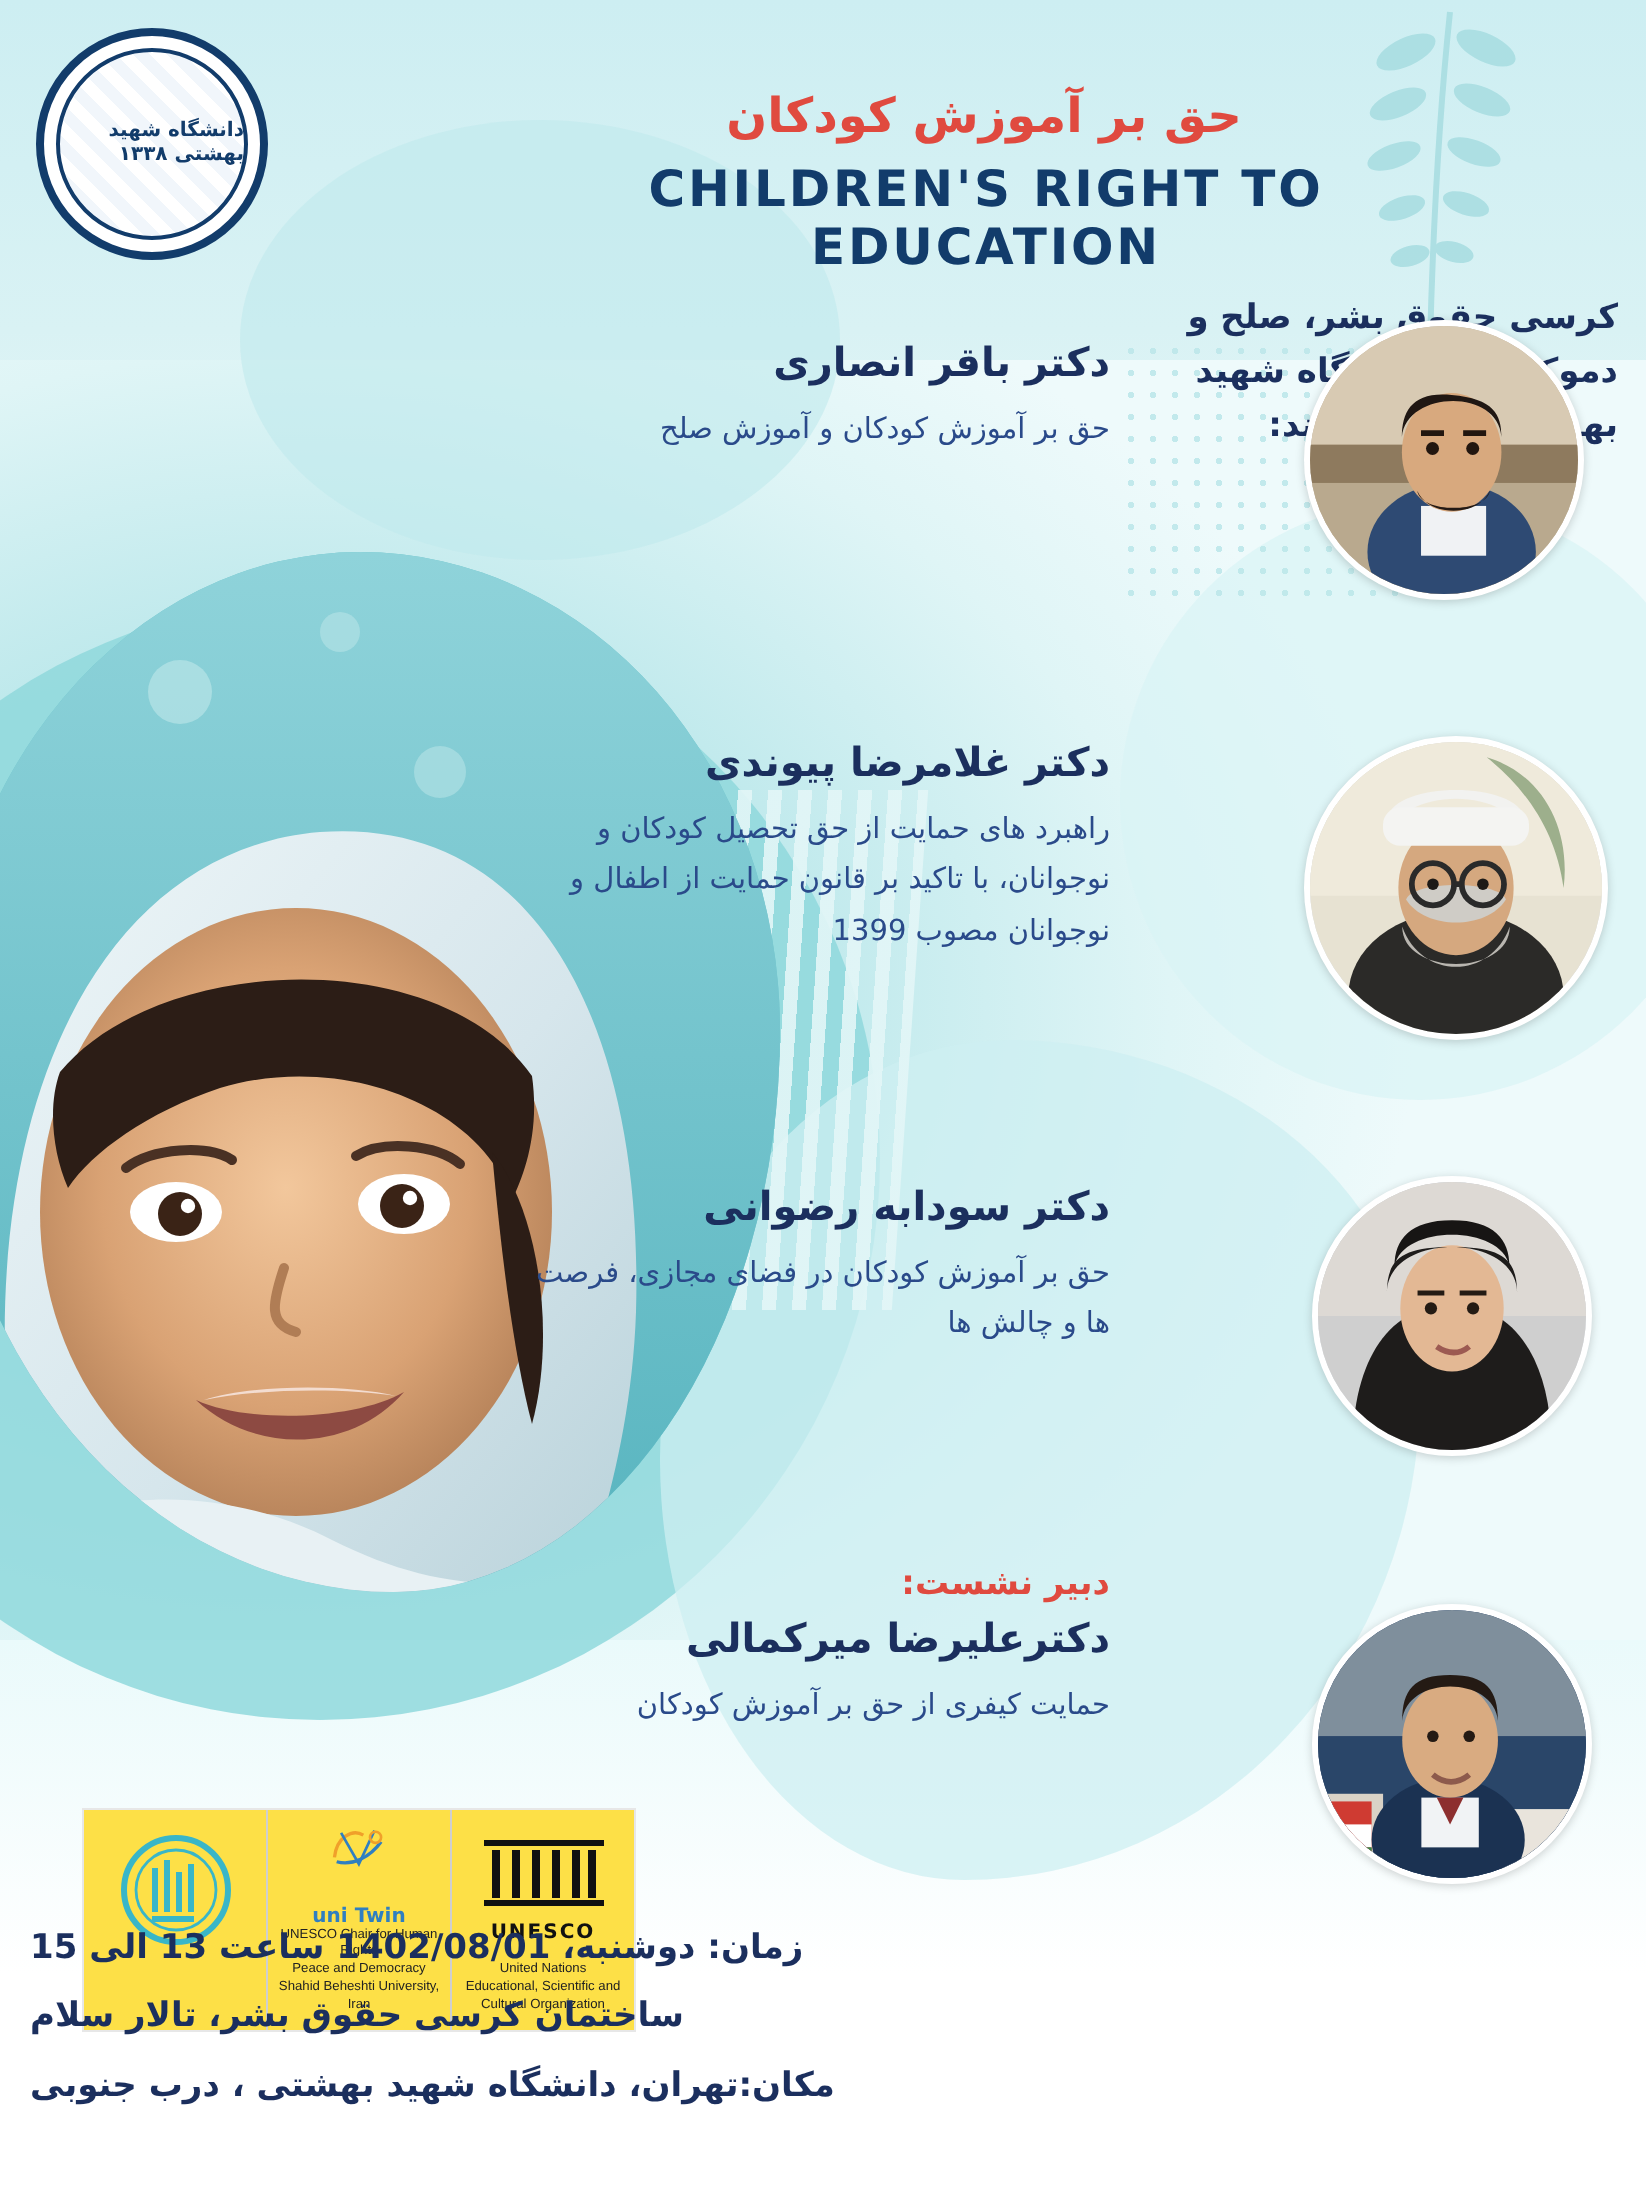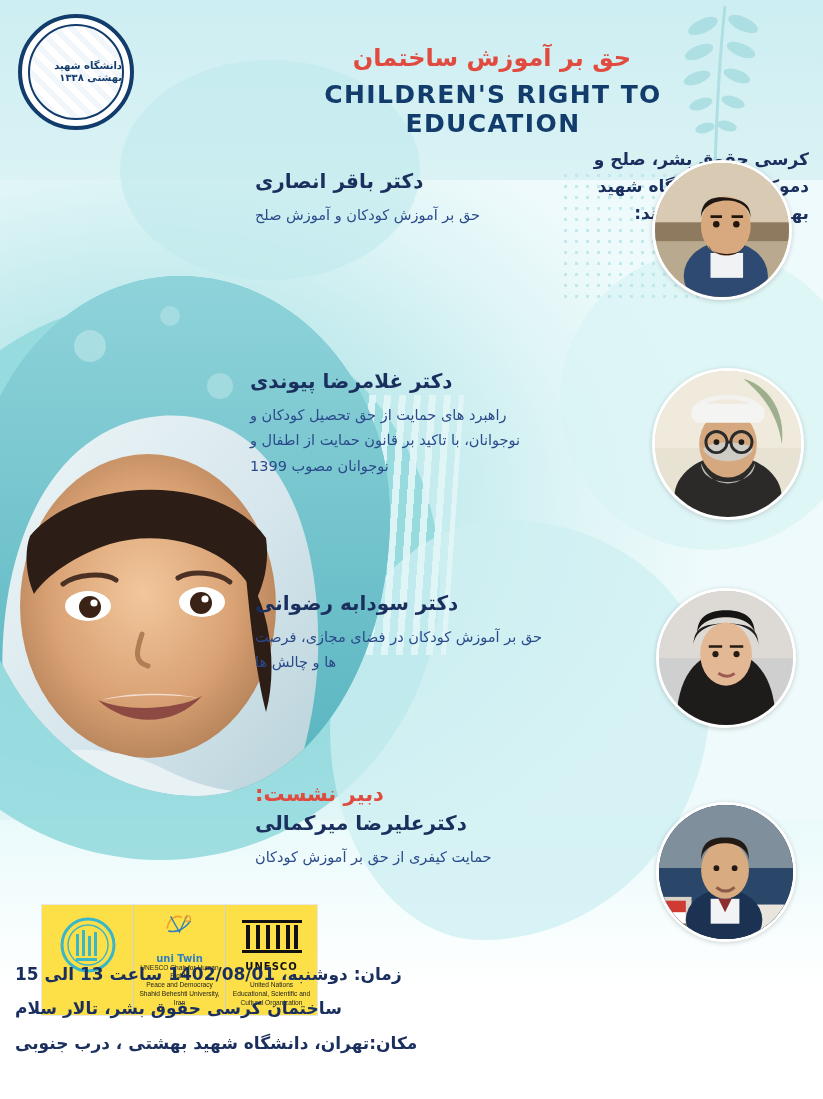--- a/index.html
+++ b/index.html
@@ -111,30 +111,30 @@
   .child-photo {
     position: absolute; left: -30px; top: 276px; width: 420px; height: 520px;
     border-radius: 50% 50% 46% 54% / 48% 46% 54% 52%;
     overflow: hidden;
     background: #6fc6cd;
   }
   .child-photo svg { width: 100%; height: 100%; display: block; }
 
   
   .speaker { position: absolute; }
-  .sp-text { text-align: left; }
+  .sp-text { text-align: right; }
   .sp-name {
     font-size: 20px; font-weight: bold; color: #1b2f5e; line-height: 1.35;
     margin-bottom: 8px;
   }
   .sp-topic {
     font-size: 14.5px; color: #2a4a8a; line-height: 1.75;
   }
   .sp-role {
-    font-size: 21px; font-weight: bold; color: #e04a3f; margin-bottom: 4px;
+    font-size: 17px; font-weight: bold; color: #e04a3f; margin-bottom: 4px;
   }
   .avatar {
     position: absolute; border-radius: 50%; overflow: hidden;
     border: 3px solid #ffffff;
     box-shadow: 0 1px 5px rgba(0,0,0,.18);
     background: #d8dde3;
   }
   .avatar svg { width: 100%; height: 100%; display: block; }
 
   
@@ -188,21 +188,21 @@
       <ellipse cx="158" cy="98" rx="12" ry="5.5" transform="rotate(18 158 98)"></ellipse>
       <ellipse cx="130" cy="124" rx="10" ry="5" transform="rotate(-15 130 124)"></ellipse>
       <ellipse cx="152" cy="122" rx="10" ry="5" transform="rotate(15 152 122)"></ellipse>
     </g>
   </svg>
 
   <div class="logo">
     <div class="logo-inner">دانشگاه شهید بهشتی ۱۳۳۸</div>
   </div>
 
-  <div class="title-fa">حق بر آموزش ساختمان</div>
+  <div class="title-fa">حق بر آموزش کودکان</div>
   <div class="title-en">CHILDREN'S RIGHT TO EDUCATION</div>
 
   <div class="organizer">کرسی حقوق بشر، صلح و دموکراسی دانشگاه شهید بهشتی برگزار میکند:</div>
 
   <div class="child-photo">
     <svg viewBox="0 0 420 520" preserveAspectRatio="xMidYMid slice">
       <defs>
         <radialGradient id="skin" cx="48%" cy="46%" r="60%">
           <stop offset="0%" stop-color="#f2c79c"></stop>
           <stop offset="60%" stop-color="#d9a274"></stop>

